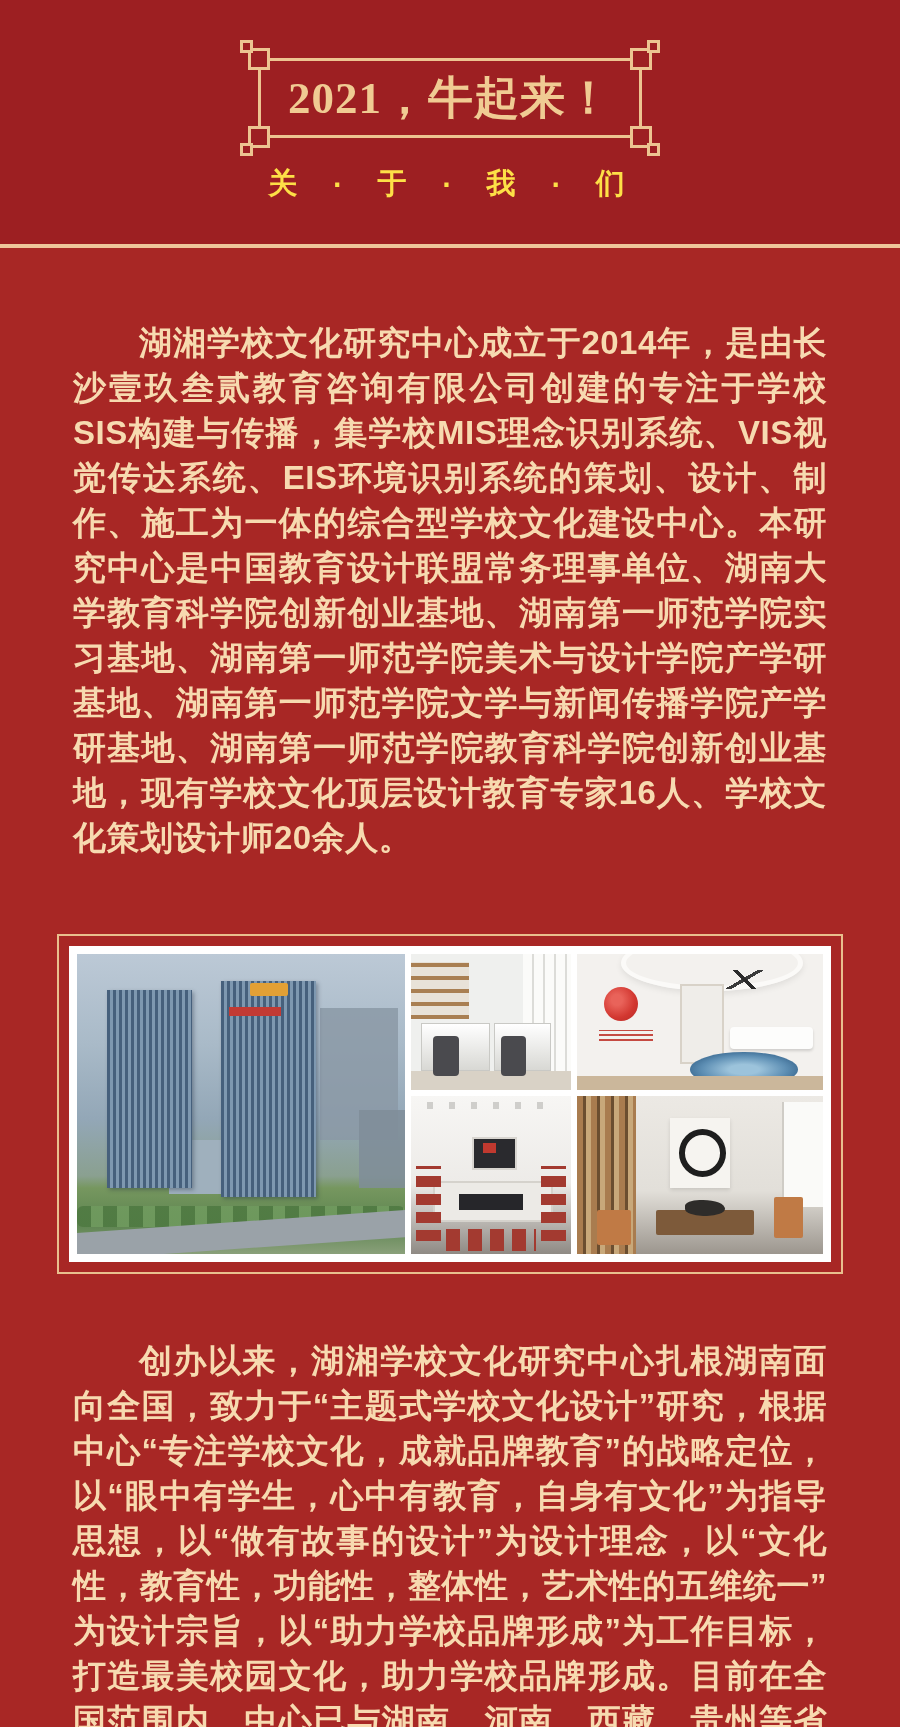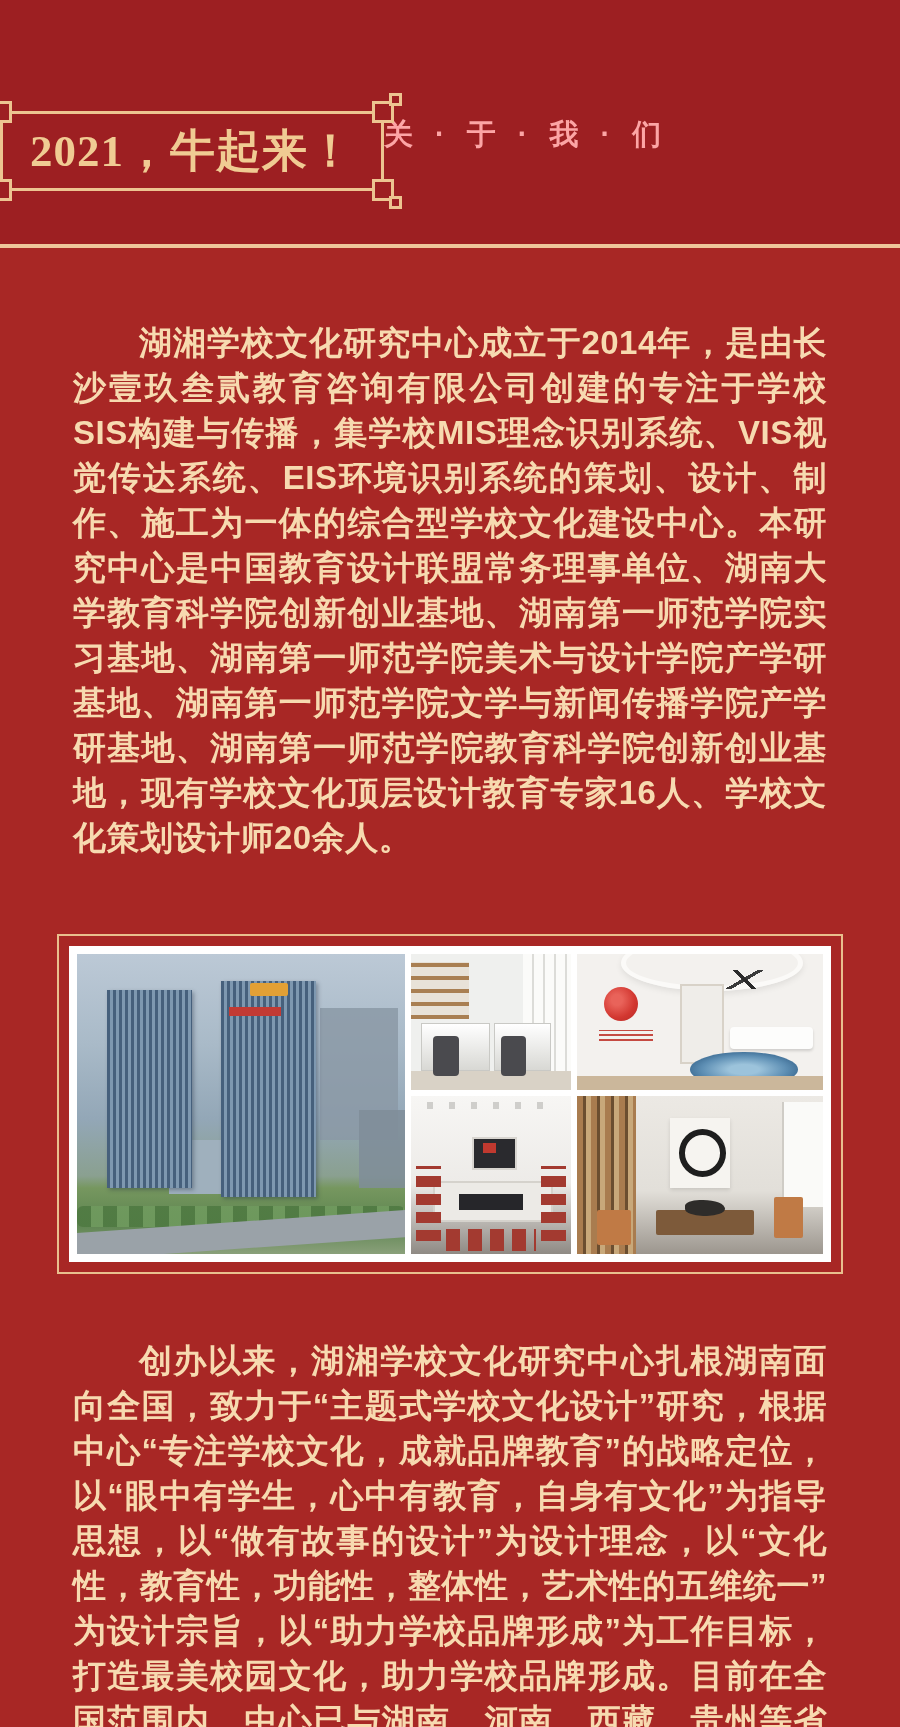--- a/index.html
+++ b/index.html
@@ -7,21 +7,21 @@
     width:900px;
     background:#A82725;
     font-family:"Liberation Sans","DejaVu Sans",sans-serif;
   }
   .page{width:900px;min-height:1727px;display:flex;flex-direction:column;}
 
   
   .header-band{
     height:244px;
     background:#9D1F22;
-    display:flex;flex-direction:row;align-items:center;
+    display:flex;flex-direction:column;align-items:center;
   }
   .banner-frame{
     position:relative;
     margin-top:58px;
     width:378px;height:74px;
     border:3px solid #EDC491;
     display:flex;align-items:center;justify-content:center;
   }
   .banner-title{
     font-family:"Liberation Serif","DejaVu Serif",serif;
@@ -37,23 +37,24 @@
   }
   .corner.tl{top:-13px;left:-13px;}  .corner.tl::after{top:-11px;left:-11px;}
   .corner.tr{top:-13px;right:-13px;} .corner.tr::after{top:-11px;right:-11px;}
   .corner.bl{bottom:-13px;left:-13px;}  .corner.bl::after{bottom:-11px;left:-11px;}
   .corner.br{bottom:-13px;right:-13px;} .corner.br::after{bottom:-11px;right:-11px;}
 
   .subtitle{
     margin-top:26px;
     font-size:29px;
     font-weight:bold;
-    color:#fca5a5;
+    color:#fde047;
     letter-spacing:7px;
     white-space:nowrap;
+    font-family:Liberation Mono, monospace;
   }
 
   .gold-divider{height:4px;background:#EFC69B;width:100%;}
 
   
   .main{
     flex:1;
     background:#A82725;
     padding:56px 57px 40px;
   }

